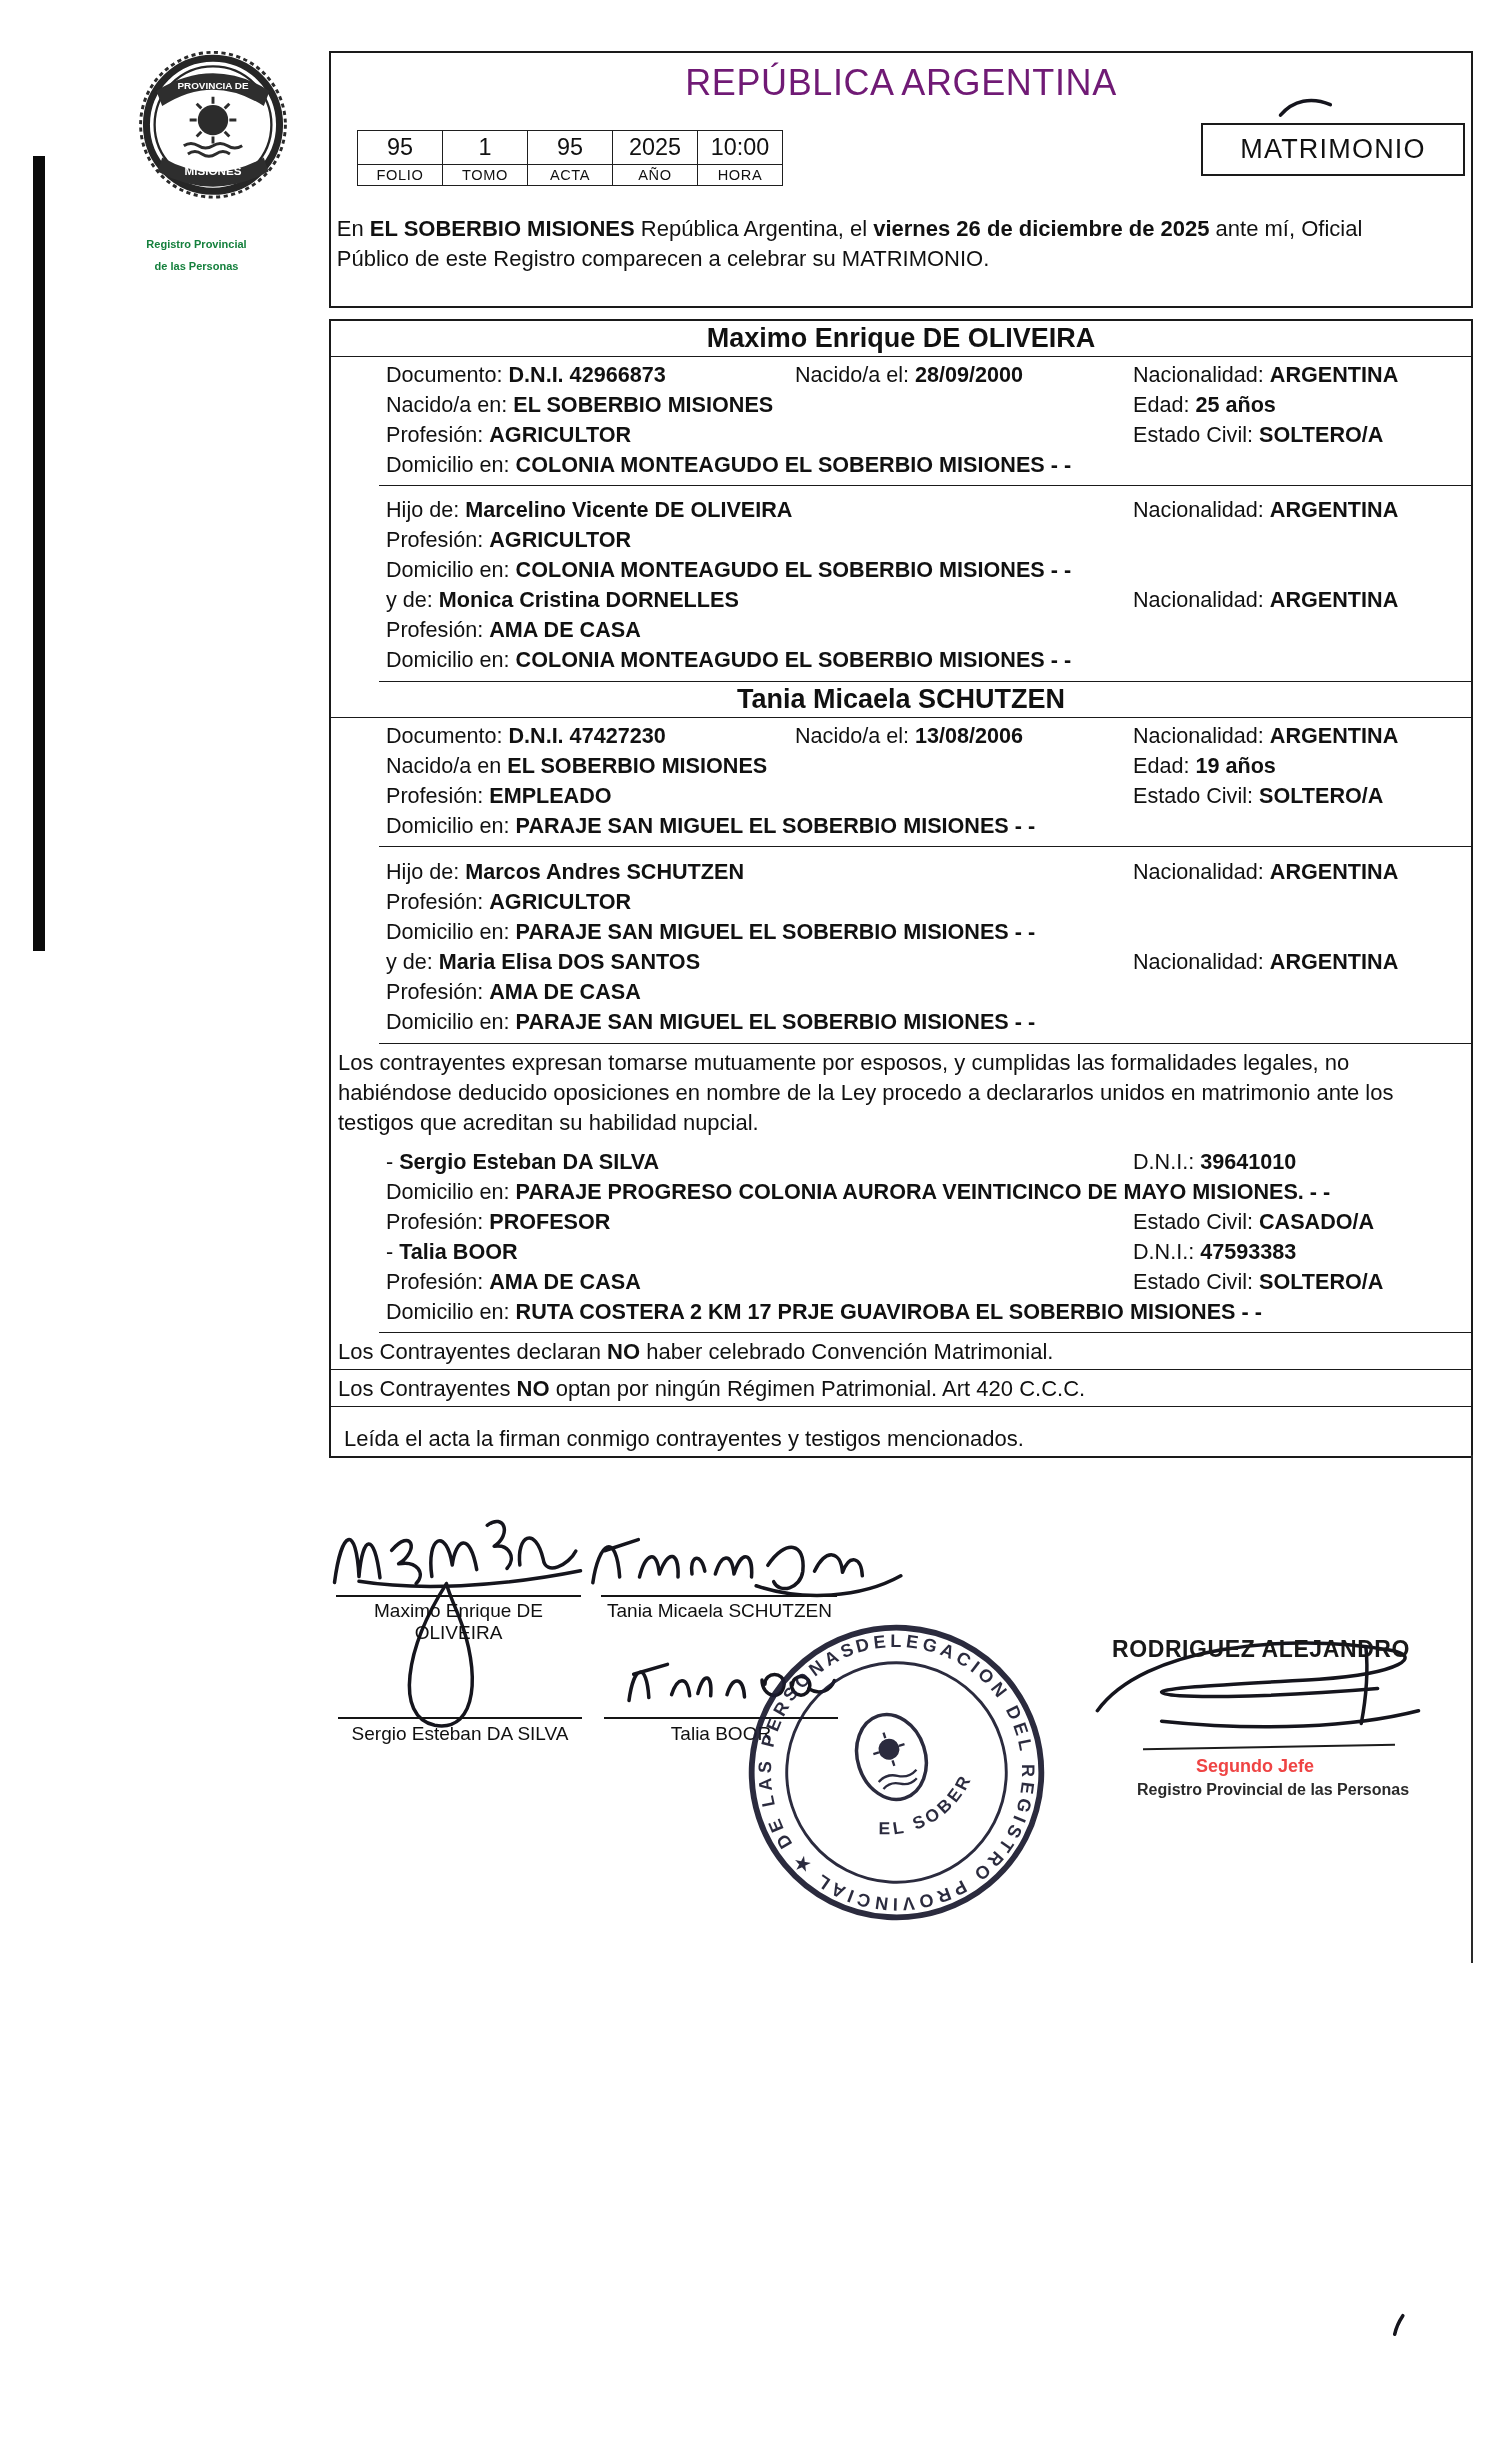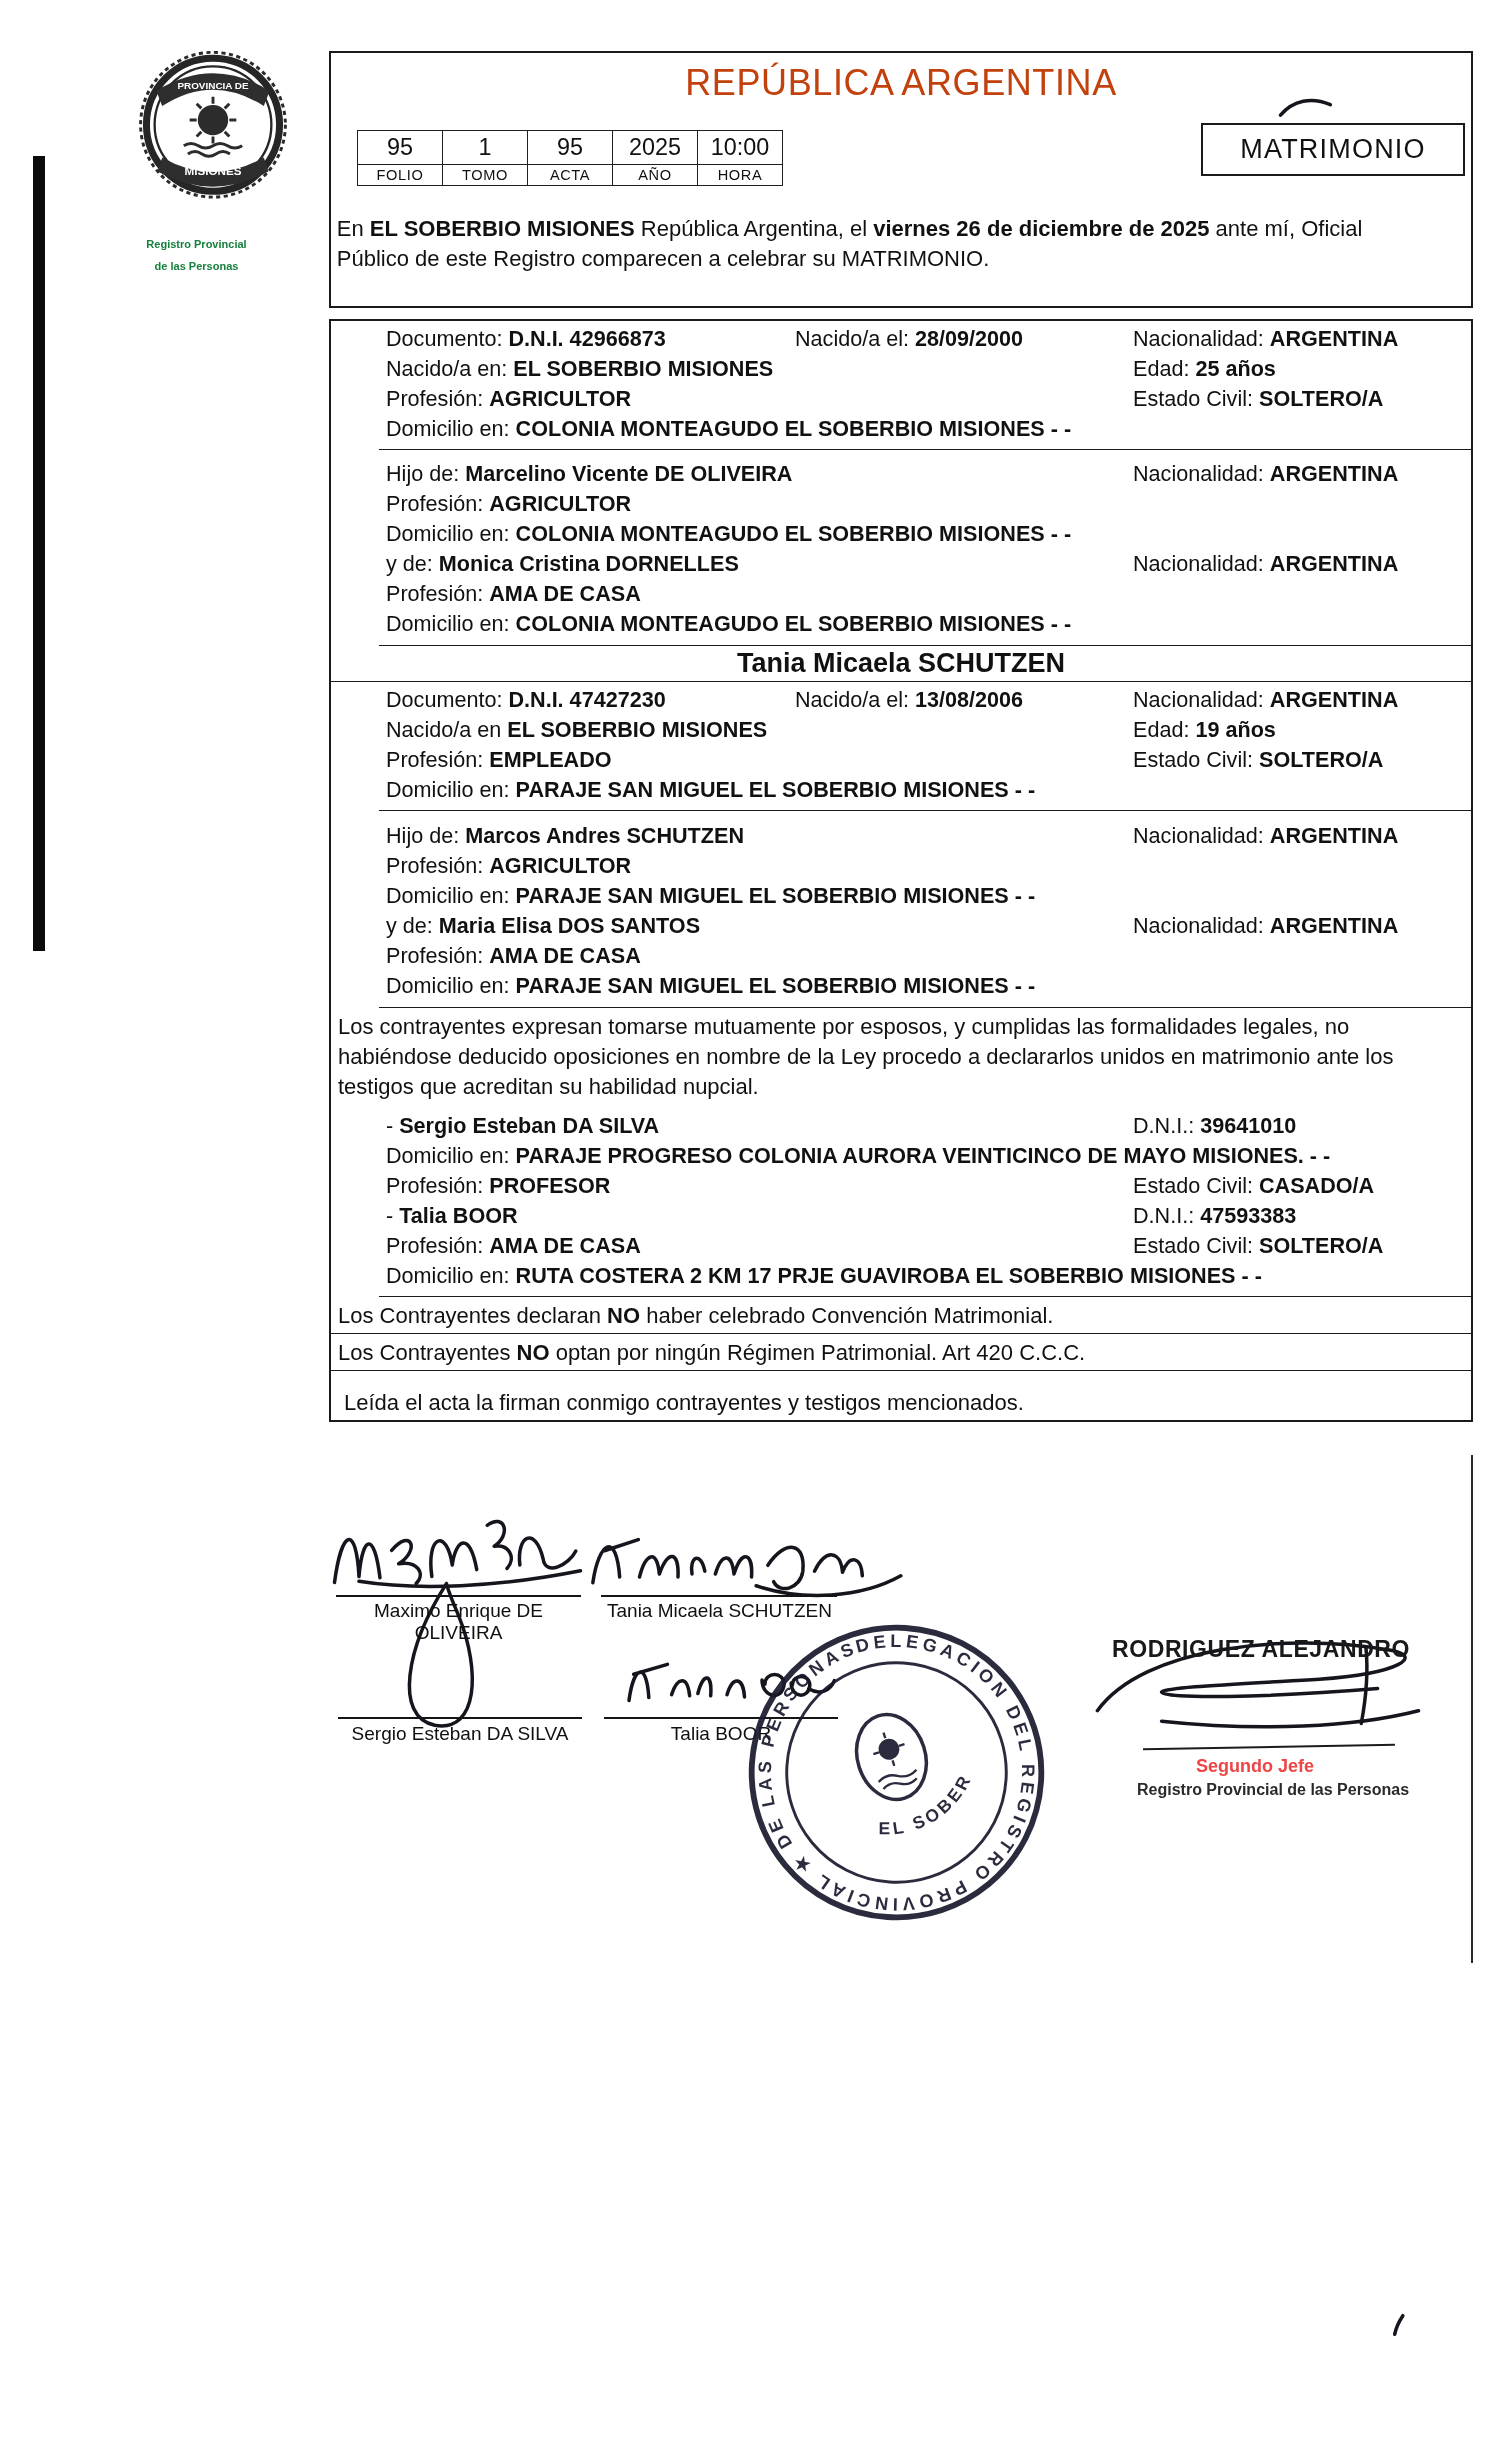--- a/index.html
+++ b/index.html
@@ -16,21 +16,21 @@
 
   
   .seal-wrap { position:absolute; left:134px; top:43px; width:158px; }
   .seal-label { position:absolute; left:100px; top:234px; width:193px; text-align:center;
     font-size:11px; line-height:21.6px; color:#15803d; font-weight:700; }
 
   
   .main { position:absolute; left:329px; top:51px; width:1144px; }
   .boxA { position:relative; height:257px; border:2.3px solid #1a1a1a; }
   .doc-title { position:absolute; top:9.3px; left:0; width:100%; text-align:center;
-    font-size:36px; letter-spacing:0.6px; color:#c2410c; }
+    font-size:36px; letter-spacing:0.6px; color:#701a75; }
   .regtable { position:absolute; left:26px; top:77px; border-collapse:collapse; }
   .regtable td { border:1.8px solid #1f1f1f; text-align:center; }
   .regtable tr.vals td { width:85px; height:34px; font-size:23.4px; }
   .regtable tr.heads td { height:21px; font-size:14.6px; letter-spacing:0.6px; }
   .act-type-box { position:absolute; left:870px; top:70px; width:264px; height:53px;
     border:2.3px solid #1a1a1a; display:flex; align-items:center; justify-content:center;
     font-size:27px; letter-spacing:1.2px; }
   .penmark1 { position:absolute; left:946px; top:41px; }
   .intro { position:absolute; left:5.8px; top:161px; width:1039px; font-size:22px; line-height:30px; }
 
@@ -136,20 +136,21 @@
       </svg>
 
       <div class="act-type-box">
         <span>MATRIMONIO</span>
       </div>
 
       <p class="intro"><span class="lab">En </span><span class="val">EL SOBERBIO MISIONES</span><span class="lab">  República Argentina, el </span><span class="val">viernes 26 de diciembre de 2025</span><span class="lab"> ante mí, Oficial Público de este Registro comparecen a celebrar su MATRIMONIO.</span></p>
     </div>
 
     <div class="boxB">
+      <div class="secheader">Maximo Enrique DE OLIVEIRA</div>
       <div class="rowsec pad-s">
           <div class="prow"><span class="cell"><span class="lab">Documento: </span><span class="val">D.N.I. 42966873</span></span><span class="cell mid"><span class="lab">Nacido/a el: </span><span class="val">28/09/2000</span></span><span class="cell right"><span class="lab">Nacionalidad: </span><span class="val">ARGENTINA</span></span></div>
           <div class="prow"><span class="cell"><span class="lab">Nacido/a en: </span><span class="val">EL SOBERBIO MISIONES</span></span><span class="cell right"><span class="lab">Edad: </span><span class="val">25 años</span></span></div>
           <div class="prow"><span class="cell"><span class="lab">Profesión: </span><span class="val">AGRICULTOR</span></span><span class="cell right"><span class="lab">Estado Civil: </span><span class="val">SOLTERO/A</span></span></div>
           <div class="prow"><span class="cell"><span class="lab">Domicilio en: </span><span class="val">COLONIA MONTEAGUDO EL SOBERBIO MISIONES - -</span></span></div>
         </div>
       <div class="rowsec pad-l">
           <div class="prow"><span class="cell"><span class="lab">Hijo de: </span><span class="val">Marcelino Vicente DE OLIVEIRA</span></span><span class="cell right"><span class="lab">Nacionalidad: </span><span class="val">ARGENTINA</span></span></div>
           <div class="prow"><span class="cell"><span class="lab">Profesión: </span><span class="val">AGRICULTOR</span></span></div>
           <div class="prow"><span class="cell"><span class="lab">Domicilio en: </span><span class="val">COLONIA MONTEAGUDO EL SOBERBIO MISIONES - -</span></span></div>

